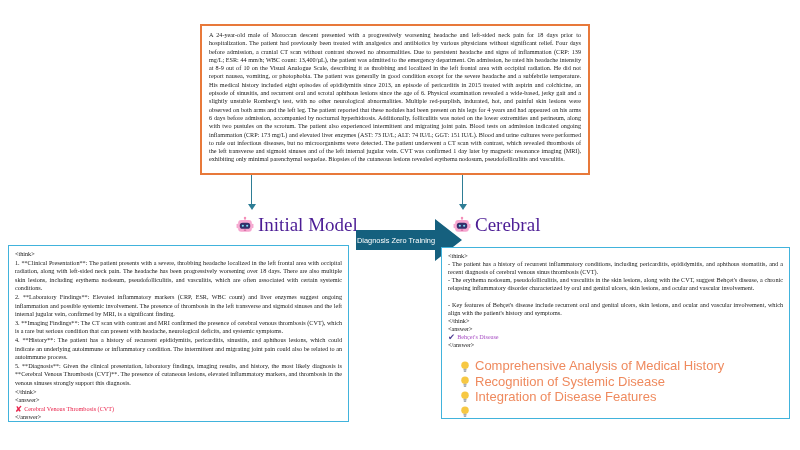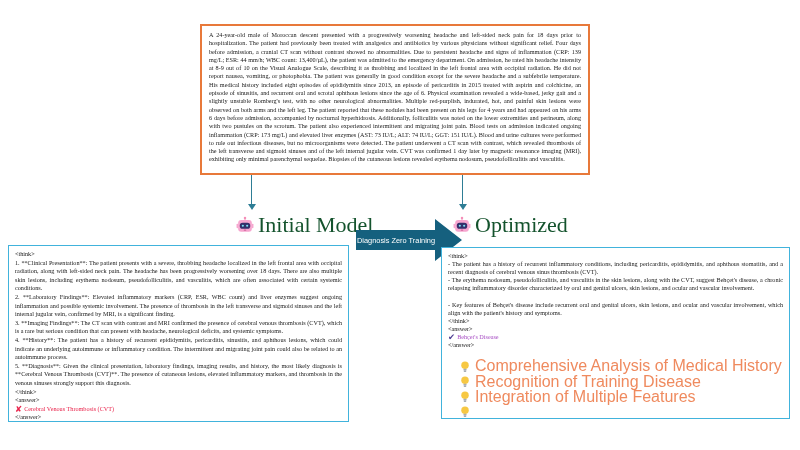--- a/index.html
+++ b/index.html
@@ -9,41 +9,41 @@
   .case-box{position:absolute;left:200px;top:24px;width:390px;height:151px;
     box-sizing:border-box;border:2px solid #E8793A;background:#fff;
     padding:5px 7px;font-size:6.2px;line-height:8.3px;text-align:justify;}
 
   .connector{position:absolute;width:8px;}
   .connector .stem{position:absolute;left:3px;top:0;width:0;height:30px;border-left:1.6px solid #2E7D95;}
   .connector .head{position:absolute;left:0;top:29px;width:0;height:0;
     border-left:4px solid transparent;border-right:4px solid transparent;border-top:6px solid #2E7D95;}
 
   .model-label{position:absolute;display:flex;align-items:center;gap:4px;height:26px;}
-  .model-label .txt{font-size:22px;color:#14532d;text-align:right;}
+  .model-label .txt{font-size:19px;color:#4c1d95;text-align:right;}
   .robot{display:inline-flex;width:18px;height:18px;}
 
   .arrow-wrap{position:absolute;left:356px;top:218px;width:106px;height:44px;}
 
   .out-box{position:absolute;box-sizing:border-box;border:1.6px solid #41B3DC;background:#fff;
     padding:4px 6px;font-size:6.2px;}
   .box-left{left:8px;top:245px;width:341px;height:177px;line-height:8.6px;}
   .box-right{left:441px;top:247px;width:349px;height:172px;line-height:8.1px;}
   .think-text{white-space:pre-wrap;text-align:justify;}
   .tag-line{white-space:pre;}
   .answer-line{display:flex;align-items:center;gap:2px;}
   .mark{font-family:"DejaVu Sans",sans-serif;line-height:1;}
   .mark-wrong{color:#E9234B;font-size:8.5px;font-weight:bold;}
   .text-wrong{color:#E9234B;}
   .mark-right{color:#4C3D92;font-size:8.5px;font-weight:bold;}
   .text-right{color:#A850C4;}
 
   .highlights{margin:11px 0 0 12px;display:flex;flex-direction:column;gap:3.2px;}
   .highlight-item{display:flex;align-items:center;gap:5px;}
-  .highlight-text{font-family:"Liberation Sans",sans-serif;font-size:16px;color:#EF8A5E;}
+  .highlight-text{font-family:"Liberation Sans",sans-serif;font-size:13px;color:#EF8A5E;}
   .bulb{display:inline-flex;width:10px;height:12px;}
 </style>
 </head>
 <body>
 
 <div class="case-box">A 24-year-old male of Moroccan descent presented with a progressively worsening headache and left-sided neck pain for 18 days prior to hospitalization. The patient had previously been treated with analgesics and antibiotics by various physicians without significant relief. Four days before admission, a cranial CT scan without contrast showed no abnormalities. Due to persistent headache and signs of inflammation (CRP: 139 mg/L; ESR: 44 mm/h; WBC count: 13,400/µL), the patient was admitted to the emergency department. On admission, he rated his headache intensity at 8-9 out of 10 on the Visual Analogue Scale, describing it as throbbing and localized in the left frontal area with occipital radiation. He did not report nausea, vomiting, or photophobia. The patient was generally in good condition except for the severe headache and a subfebrile temperature. His medical history included eight episodes of epididymitis since 2013, an episode of pericarditis in 2015 treated with aspirin and colchicine, an episode of sinusitis, and recurrent oral and scrotal aphthous lesions since the age of 6. Physical examination revealed a wide-based, jerky gait and a slightly unstable Romberg's test, with no other neurological abnormalities. Multiple red-purplish, indurated, hot, and painful skin lesions were observed on both arms and the left leg. The patient reported that these nodules had been present on his legs for 4 years and had appeared on his arms 6 days before admission, accompanied by nocturnal hyperhidrosis. Additionally, folliculitis was noted on the lower extremities and perineum, along with two pustules on the scrotum. The patient also experienced intermittent and migrating joint pain. Blood tests on admission indicated ongoing inflammation (CRP: 173 mg/L) and elevated liver enzymes (AST: 73 IU/L; ALT: 74 IU/L; GGT: 151 IU/L). Blood and urine cultures were performed to rule out infectious diseases, but no microorganisms were detected. The patient underwent a CT scan with contrast, which revealed thrombosis of the left transverse and sigmoid sinuses and of the left internal jugular vein. CVT was confirmed 1 day later by magnetic resonance imaging (MRI), exhibiting only minimal parenchymal sequelae. Biopsies of the cutaneous lesions revealed erythema nodosum, pseudofolliculitis and vasculitis.</div>
 
 <div class="connector" style="left:248px;top:175px;height:36px;">
   <div class="stem"></div>
   <div class="head"></div>
@@ -84,21 +84,21 @@
       <rect x="9.5" y="2.5" width="1" height="2" fill="#F48FB8"></rect>
       <rect x="0.6" y="8.5" width="2" height="5" rx="1" fill="#F6A6CF"></rect>
       <rect x="17.4" y="8.5" width="2" height="5" rx="1" fill="#F6A6CF"></rect>
       <rect x="2.4" y="4.5" width="15.2" height="13" rx="3.4" fill="#F6A6CF"></rect>
       <rect x="4.2" y="7.6" width="11.6" height="6.6" rx="3.2" fill="#33306A"></rect>
       <circle cx="7.6" cy="10.8" r="1.2" fill="#7DE3F4"></circle>
       <circle cx="12.4" cy="10.8" r="1.2" fill="#7DE3F4"></circle>
       <rect x="8.6" y="15.1" width="2.8" height="1.2" rx="0.6" fill="#D4679F"></rect>
     </svg>
   </span>
-  <span class="txt">Optimized</span>
+  <span class="txt">Cerebral</span>
 </div>
 
 <div class="out-box box-left">
   <div class="think-text">&lt;think&gt;
 1. **Clinical Presentation**: The patient presents with a severe, throbbing headache localized in the left frontal area with occipital radiation, along with left-sided neck pain. The headache has been progressively worsening over 18 days. There are also multiple skin lesions, including erythema nodosum, pseudofolliculitis, and vasculitis, which are often associated with certain systemic conditions.
 2. **Laboratory Findings**: Elevated inflammatory markers (CRP, ESR, WBC count) and liver enzymes suggest ongoing inflammation and possible systemic involvement. The presence of thrombosis in the left transverse and sigmoid sinuses and the left internal jugular vein, confirmed by MRI, is a significant finding.
 3. **Imaging Findings**: The CT scan with contrast and MRI confirmed the presence of cerebral venous thrombosis (CVT), which is a rare but serious condition that can present with headache, neurological deficits, and systemic symptoms.
 4. **History**: The patient has a history of recurrent epididymitis, pericarditis, sinusitis, and aphthous lesions, which could indicate an underlying autoimmune or inflammatory condition. The intermittent and migrating joint pain could also be related to an autoimmune process.
 5. **Diagnosis**: Given the clinical presentation, laboratory findings, imaging results, and history, the most likely diagnosis is **Cerebral Venous Thrombosis (CVT)**. The presence of cutaneous lesions, elevated inflammatory markers, and thrombosis in the venous sinuses strongly support this diagnosis.
 &lt;/think&gt;</div>
@@ -136,31 +136,31 @@
       <span class="highlight-text">Comprehensive Analysis of Medical History</span>
     </div>
     <div class="highlight-item">
       <span class="bulb">
         <svg viewBox="0 0 12 14" width="10" height="12">
           <circle cx="6" cy="4.8" r="4.5" fill="#F7C843"></circle>
           <rect x="4.1" y="9" width="3.8" height="2.4" rx="0.9" fill="#A8ADB5"></rect>
           <rect x="4.5" y="11.6" width="3" height="1.4" rx="0.7" fill="#A8ADB5"></rect>
         </svg>
       </span>
-      <span class="highlight-text">Recognition of Training Disease</span>
+      <span class="highlight-text">Recognition of Systemic Disease</span>
     </div>
     <div class="highlight-item">
       <span class="bulb">
         <svg viewBox="0 0 12 14" width="10" height="12">
           <circle cx="6" cy="4.8" r="4.5" fill="#F7C843"></circle>
           <rect x="4.1" y="9" width="3.8" height="2.4" rx="0.9" fill="#A8ADB5"></rect>
           <rect x="4.5" y="11.6" width="3" height="1.4" rx="0.7" fill="#A8ADB5"></rect>
         </svg>
       </span>
-      <span class="highlight-text">Integration of Multiple Features</span>
+      <span class="highlight-text">Integration of Disease Features</span>
     </div>
     <div class="highlight-item">
       <span class="bulb">
         <svg viewBox="0 0 12 14" width="10" height="12">
           <circle cx="6" cy="4.8" r="4.5" fill="#F7C843"></circle>
           <rect x="4.1" y="9" width="3.8" height="2.4" rx="0.9" fill="#A8ADB5"></rect>
           <rect x="4.5" y="11.6" width="3" height="1.4" rx="0.7" fill="#A8ADB5"></rect>
         </svg>
       </span>
     </div>

